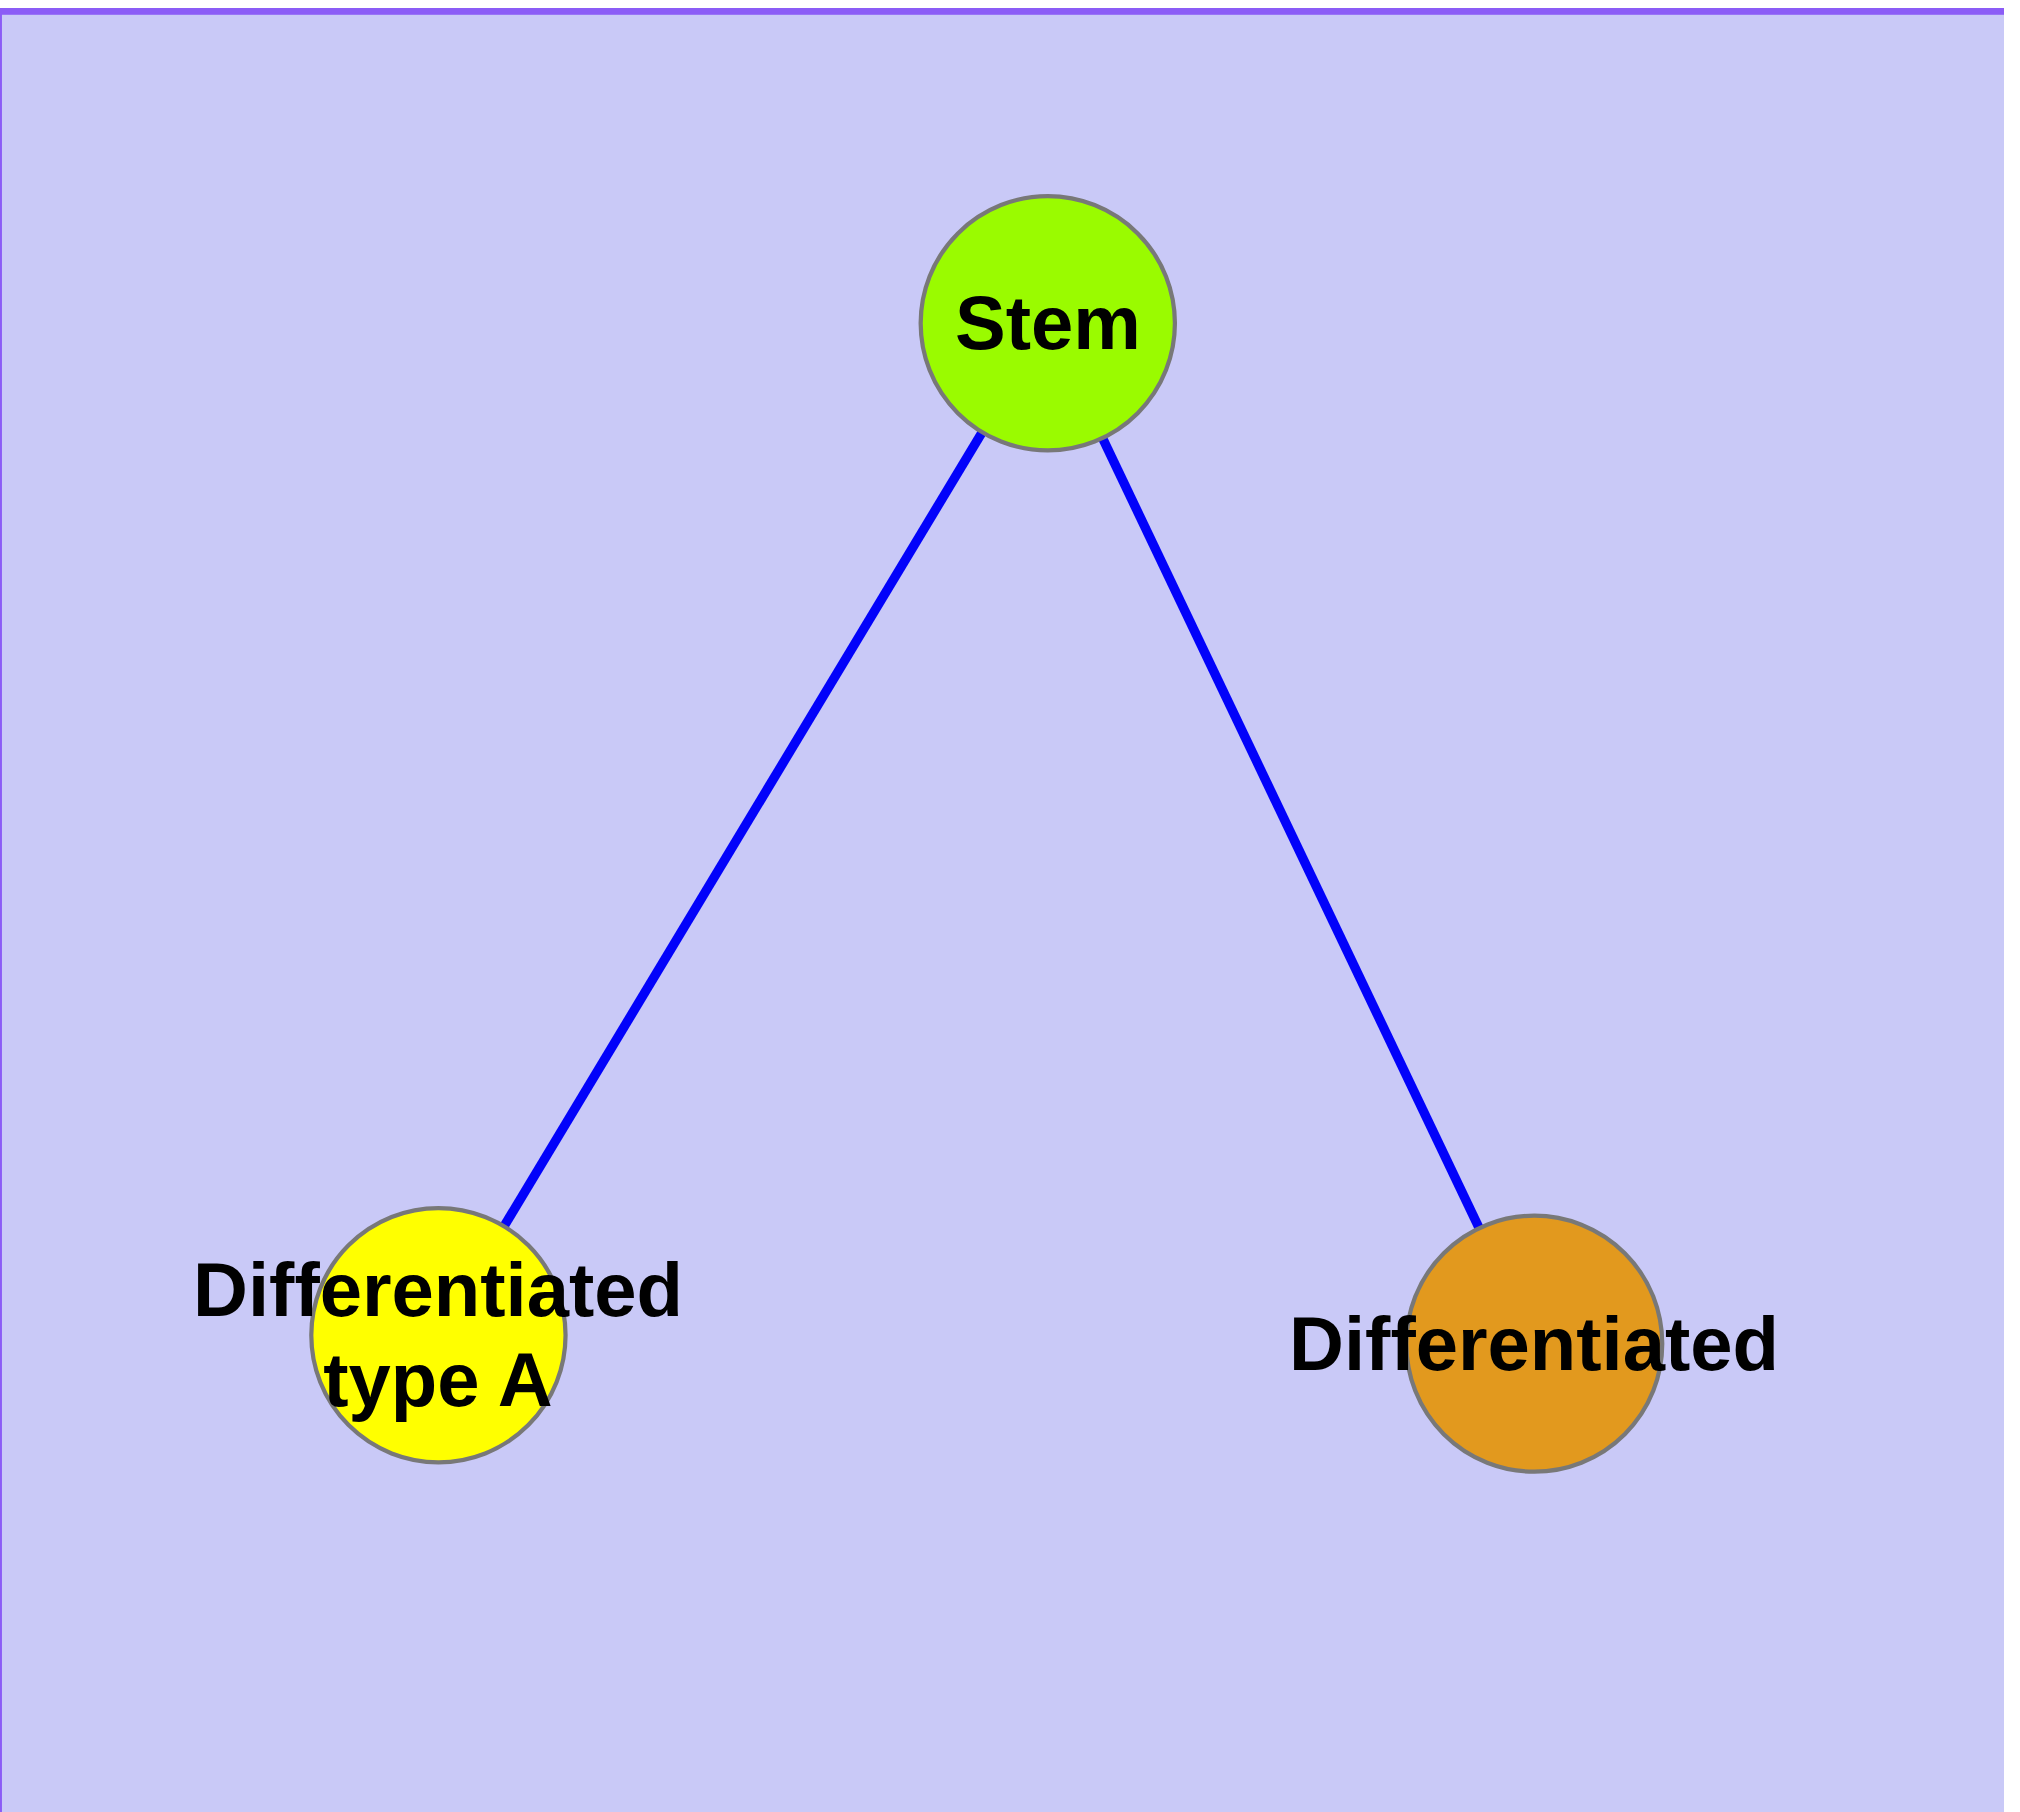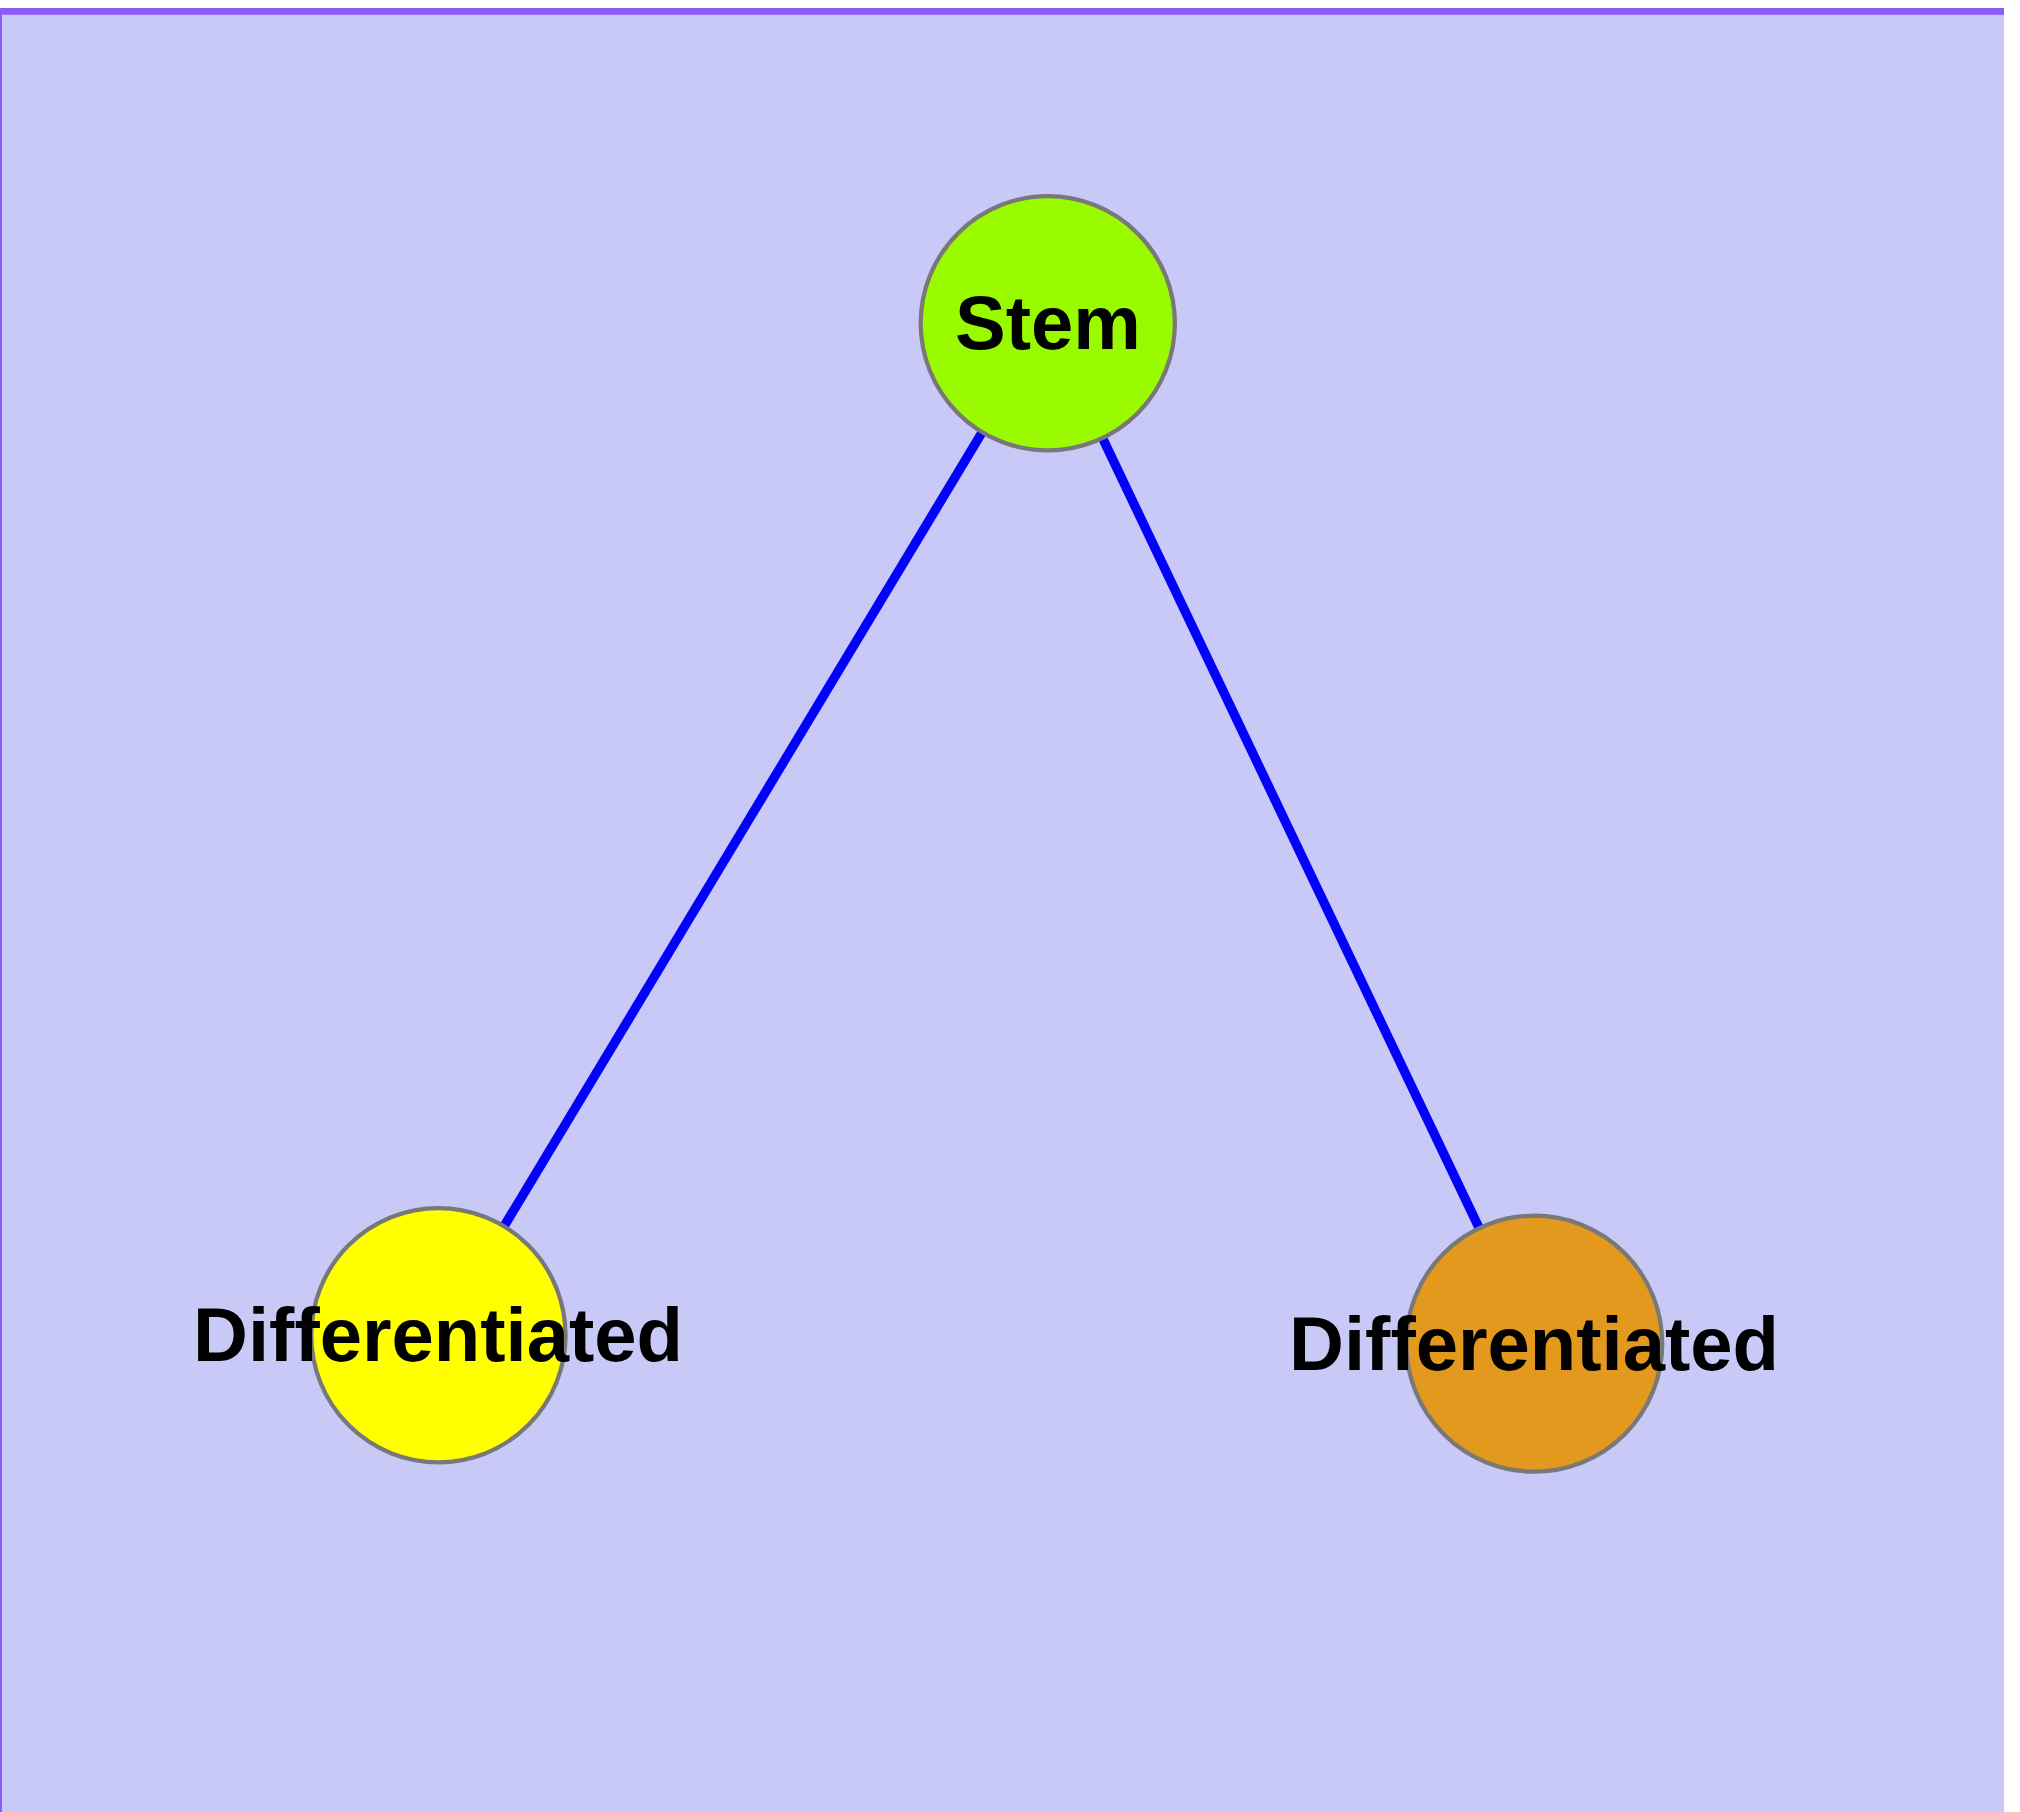--- a/index.html
+++ b/index.html
@@ -53,20 +53,21 @@
 
     <circle cx="1236" cy="372" r="150" stroke-width="5" fill="#9AFB00" stroke="#787878"></circle>
     <circle cx="517" cy="1566" r="150" stroke-width="5" fill="#FFFF00" stroke="#787878"></circle>
     <circle cx="1810" cy="1576" r="151" stroke-width="5" fill="#E2991E" stroke="#787878"></circle>
   </svg>
 
   <div class="node-label pos-stem">Stem</div>
 
   <div class="node-label pos-a">
     <div>Differentiated</div>
+    <div>type A</div>
   </div>
 
   <div class="node-label pos-b">
     <div>Differentiated</div>
   </div>
 
 </div>
 
 
 </body></html>

